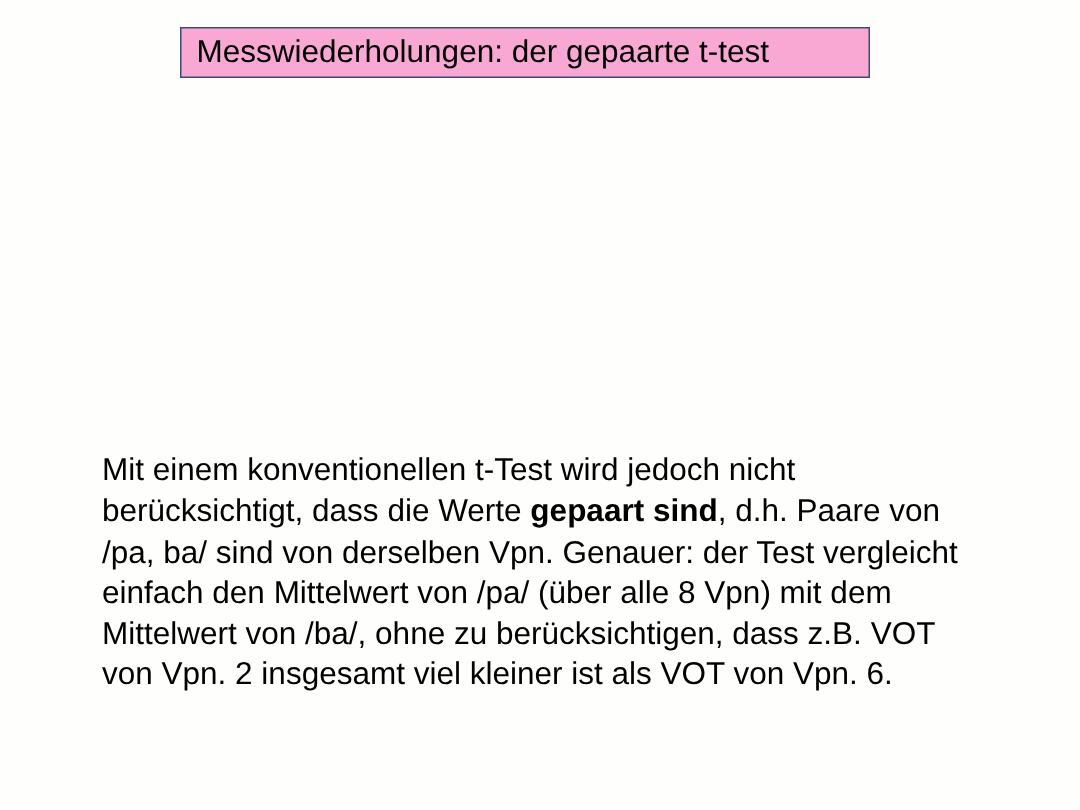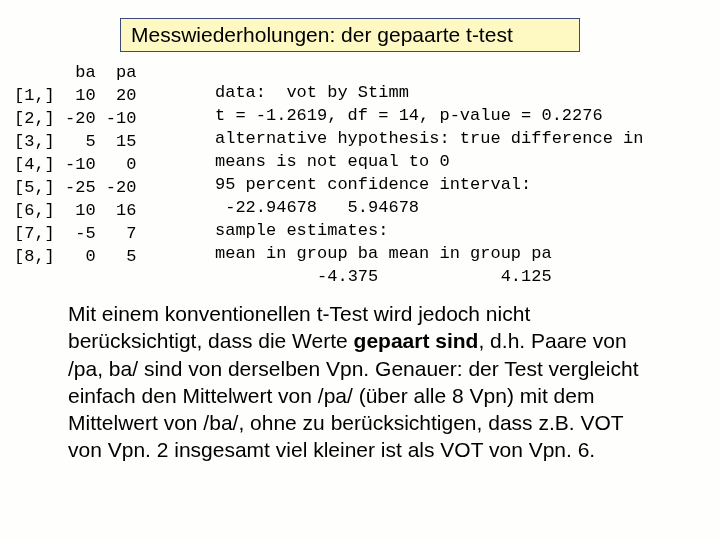--- a/index.html
+++ b/index.html
@@ -17,21 +17,21 @@
     width: 720px;
     height: 540px;
     box-sizing: border-box;
   }
   .title-box {
     position: absolute;
     top: 18px;
     left: 120px;
     width: 460px;
     border: 1px solid #3d4a78;
-    background: #fef9c3;
+    background: #f9a8d4;
     padding: 4px 10px;
     box-sizing: border-box;
     font-size: 21px;
     text-align: left;
   }
   .data-table {
     position: absolute;
     top: 62px;
     left: 14px;
     font-family: "Courier New", Courier, monospace;
@@ -59,36 +59,19 @@
   }
   .bold { font-weight: bold; }
 </style>
 </head>
 <body>
 
 <div class="slide">
 
   <div class="title-box">Messwiederholungen: der gepaarte t-test</div>
 
-  <div class="data-table">      ba  pa
-[1,]  10  20
-[2,] -20 -10
-[3,]   5  15
-[4,] -10   0
-[5,] -25 -20
-[6,]  10  16
-[7,]  -5   7
-[8,]   0   5</div>
 
-  <div class="r-output">data:  vot by Stimm
-t = -1.2619, df = 14, p-value = 0.2276
-alternative hypothesis: true difference in means is not equal to 0
-95 percent confidence interval:
- -22.94678   5.94678
-sample estimates:
-mean in group ba mean in group pa
-          -4.375            4.125</div>
 
   <div class="body-text">
     <span>Mit einem konventionellen t-Test wird jedoch nicht berücksichtigt, dass die Werte </span><span class="bold">gepaart sind</span><span>, d.h. Paare von /pa, ba/ sind von derselben Vpn. Genauer: der Test vergleicht einfach den Mittelwert von /pa/ (über alle 8 Vpn) mit dem Mittelwert von /ba/, ohne zu berücksichtigen, dass z.B. VOT von Vpn. 2 insgesamt viel kleiner ist als VOT von Vpn. 6.</span>
   </div>
 
 </div>
 
 </body></html>

